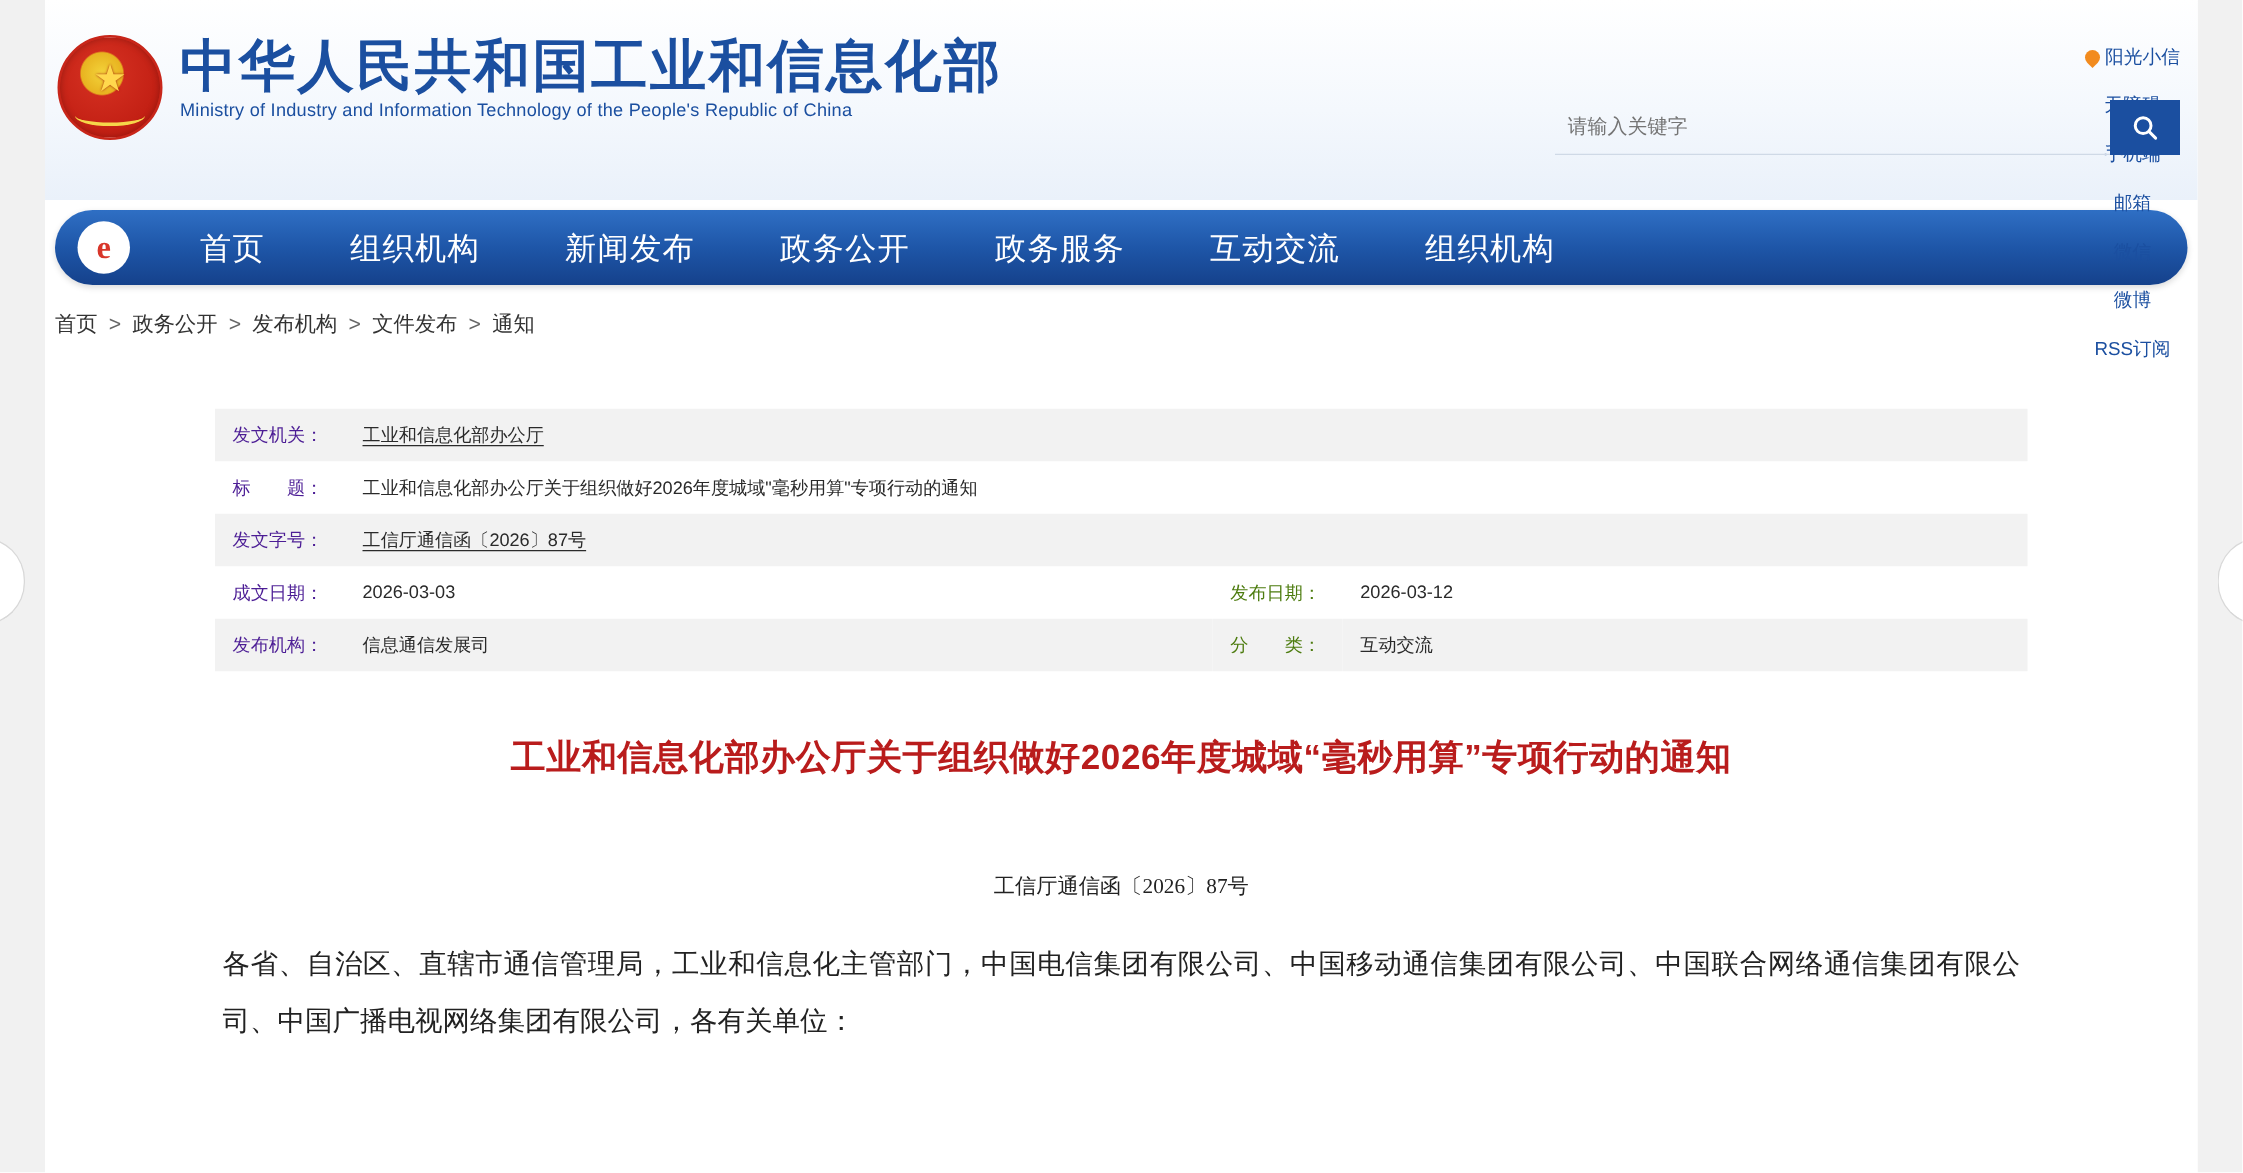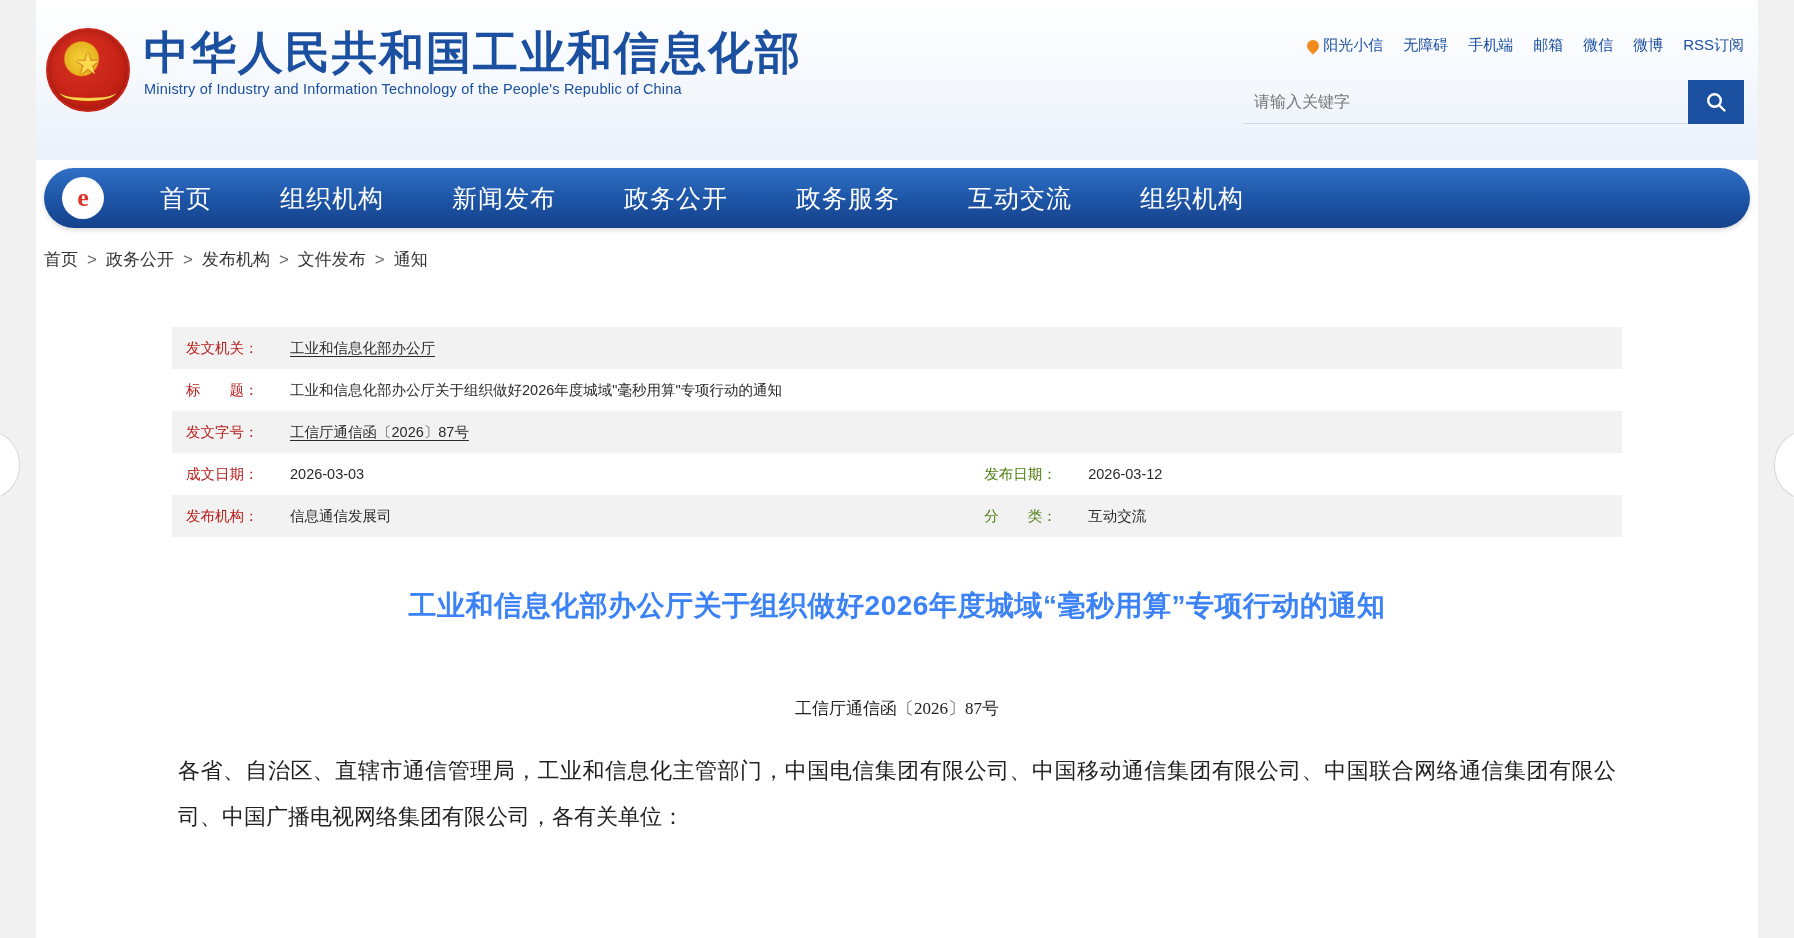--- a/index.html
+++ b/index.html
@@ -81,20 +81,21 @@
     letter-spacing: .2px;
     white-space: nowrap;
     margin-top: 3px;
   }
 
   .top-links {
     position: absolute; right: 14px; top: 36px;
     display: flex; align-items: center; gap: 20px;
     font-size: 15px; color: #1b4fa0;
     white-space: nowrap;
+    flex-direction: column;
   }
   .top-links .sun-dot {
     display: inline-block; width: 12px; height: 12px;
     background: #f28b1e; border-radius: 50% 50% 50% 0;
     transform: rotate(-45deg);
     margin-right: 4px;
   }
   .link-item { display: flex; align-items: center; }
 
   .searchbar {
@@ -163,32 +164,32 @@
   }
   .meta-table {
     width: 100%;
     border-collapse: collapse;
     font-size: 14.5px;
     color: #3a3a3a;
   }
   .meta-table tr { height: 42px; }
   .meta-table tr.shaded { background: #f2f2f2; }
   .meta-table td { padding: 0 14px; vertical-align: middle; }
-  .meta-label { width: 104px; color: #b91c1c; white-space: nowrap; }
+  .meta-label { width: 104px; color: #4c1d95; white-space: nowrap; }
   .meta-value a, .meta-value { color: #2a2a2a; }
   .meta-value.link { text-decoration: underline; text-underline-offset: 3px; }
   .meta-half-label { width: 104px; color: #4d7c0f; white-space: nowrap; }
 
   
   .doc-title {
     margin-top: 50px;
     text-align: center;
     font-size: 28px;
     font-weight: bold;
-    color: #3b82f6;
+    color: #b91c1c;
     letter-spacing: .5px;
     font-family: "Liberation Sans", sans-serif;
   }
   .doc-number {
     margin-top: 72px;
     text-align: center;
     font-size: 17px;
     color: #222;
     font-family: "Liberation Serif", serif;
   }

